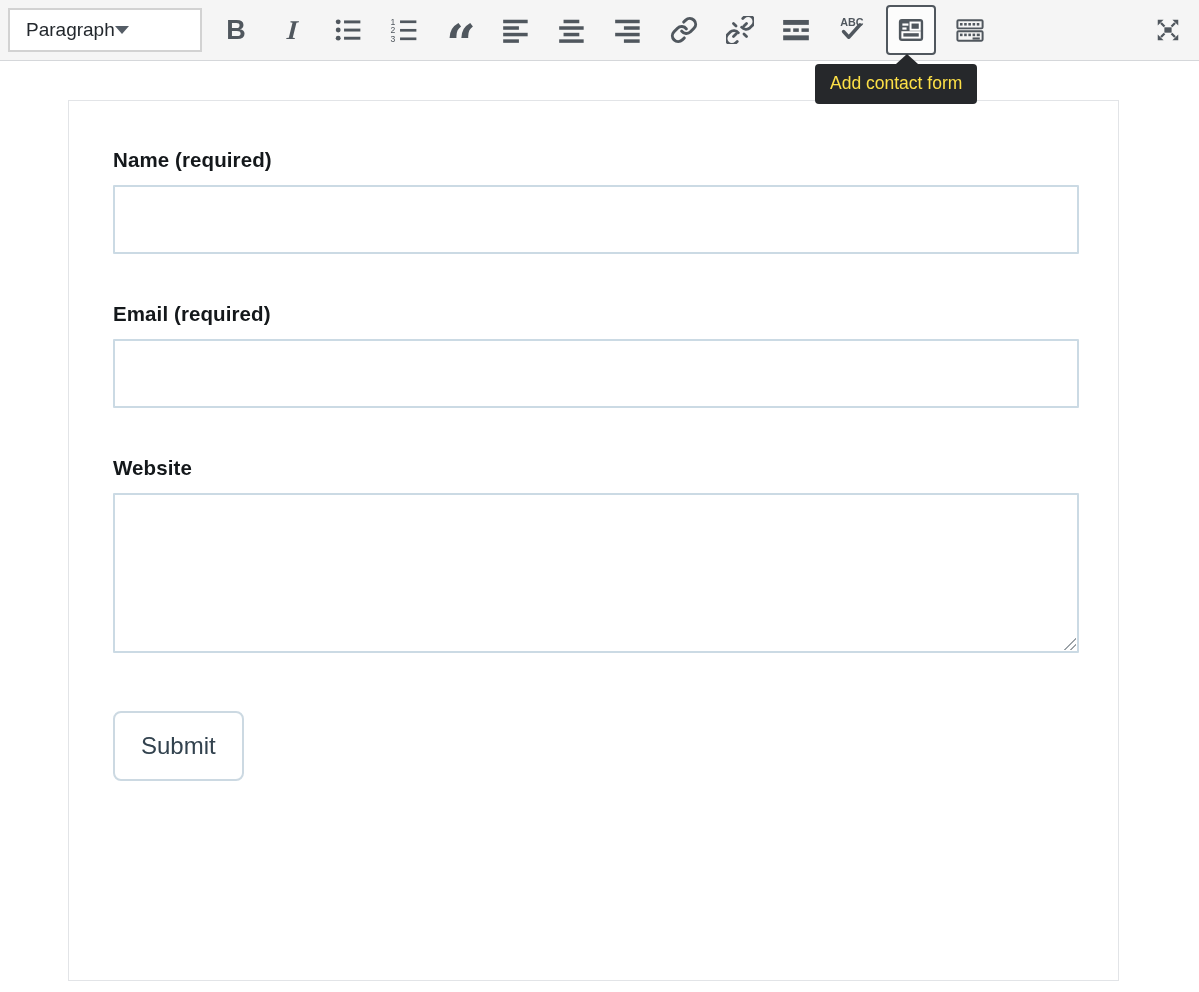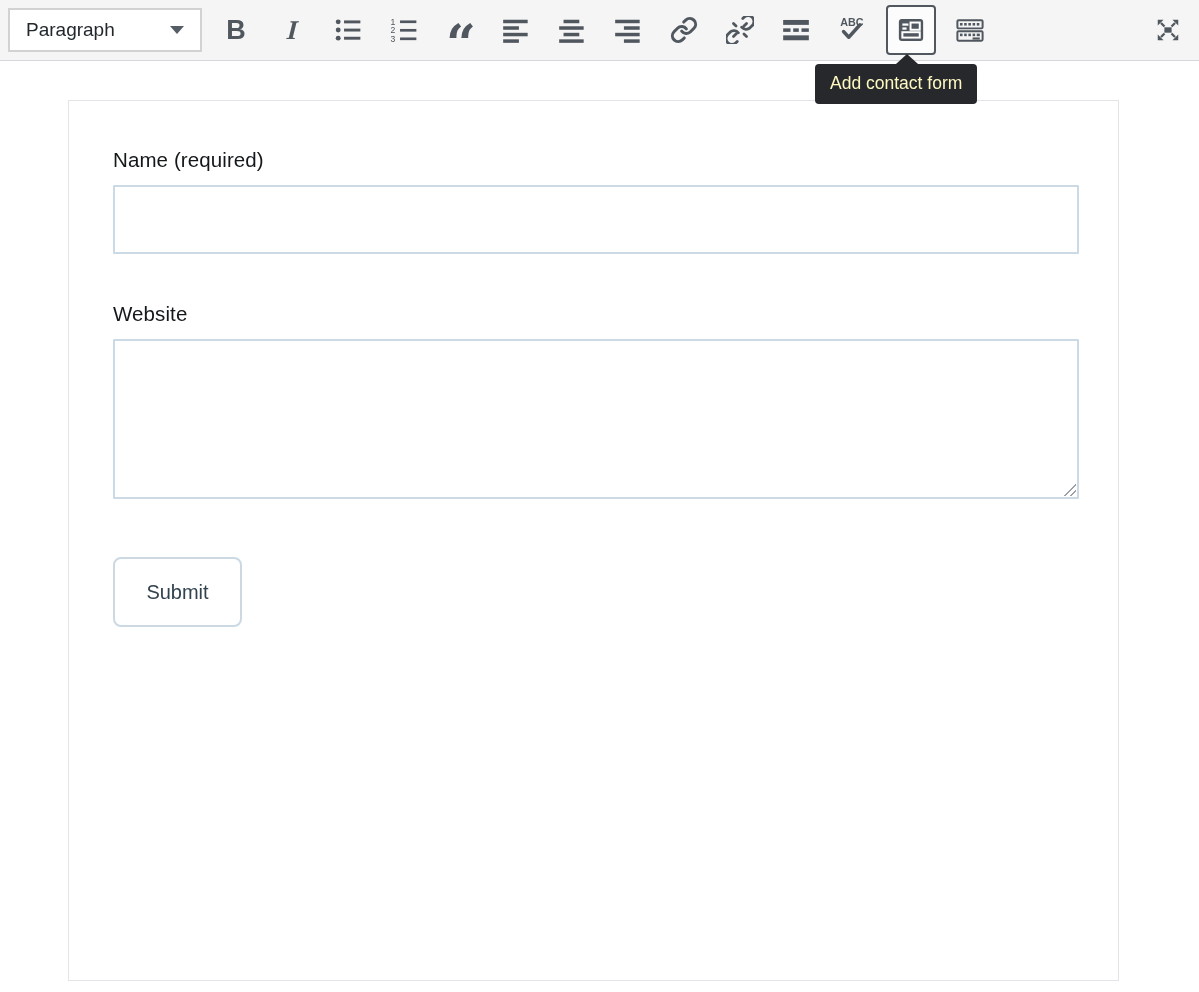--- a/index.html
+++ b/index.html
@@ -7,21 +7,21 @@
   body { font-family:"Liberation Sans","DejaVu Sans",sans-serif; width:1199px; height:992px; position:relative; overflow:hidden; }
 
   
   .toolbar {
     position:absolute; left:0; top:0; width:1199px; height:61px;
     background:#f5f5f5; border-bottom:1px solid #d5d7da;
     display:flex; align-items:center; padding:0 9px 0 8px;
   }
   .format-select {
     width:194px; height:44px; background:#fff; border:2px solid #d2d2d2;
-    display:flex; align-items:center; justify-content:space-between;
+    display:flex; align-items:center; 
     padding:0 16px 0 16px; cursor:pointer; margin-right:12px;
   }
   .format-select .fs-label { font-size:19px; color:#23282d; }
   .caret-down { width:0; height:0; border-left:7px solid transparent; border-right:7px solid transparent; border-top:8px solid #555d66; }
 
   .tb-btn {
     width:44px; height:48px; display:flex; align-items:center; justify-content:center;
     color:#50575e; cursor:pointer; border-radius:4px; flex:0 0 auto; margin-right:12px;
     position:relative;
   }
@@ -29,36 +29,36 @@
   .tb-btn.active { border:2px solid #50575e; background:#fcfcfc; width:50px; height:50px; }
   .glyph-b { font-size:27px; font-weight:700; line-height:1; }
   .glyph-i { font-size:27px; font-style:italic; font-weight:600; font-family:"Liberation Serif","DejaVu Serif",serif; line-height:1; transform:skewX(-4deg); }
   .glyph-quote { font-family:"DejaVu Serif","Liberation Serif",serif; font-weight:700; font-size:52px; line-height:0; position:relative; top:14px; letter-spacing:-2px; }
   .spacer { margin-left:auto; }
   .fullscreen-btn { margin-right:0; }
 
   
   .tooltip {
     position:absolute; left:815px; top:64px; z-index:10;
-    background:#26282b; color:#fef9c3; font-size:17.5px;
+    background:#26282b; color:#fde047; font-size:17.5px;
     padding:9px 15px 10px; border-radius:4px; white-space:nowrap;
   }
   .tooltip .arrow {
     position:absolute; top:-10px; left:81px;
     width:0; height:0; border-left:11px solid transparent; border-right:11px solid transparent;
     border-bottom:10px solid #26282b;
   }
 
   
   .card {
     position:absolute; left:68px; top:100px; width:1051px; height:881px;
     background:#fff; border:1px solid #e2e4e7; padding:47px 0 0 44px;
   }
   .field { margin-bottom:48px; }
-  .field-label { font-size:20.5px; font-weight:400; color:#14181b; margin-bottom:13px; letter-spacing:.1px; }
+  .field-label { font-size:20.5px; font-weight:700; color:#14181b; margin-bottom:13px; letter-spacing:.1px; }
   .text-input {
     display:block; width:966px; height:69px; background:#fff;
     border:2px solid #cbdae4; border-radius:1px; outline:none;
     font-size:18px; color:#2e4453; padding:0 12px; font-family:inherit;
   }
   .textarea-wrap { position:relative; width:966px; }
   .text-area {
     display:block; width:966px; height:160px; background:#fff;
     border:2px solid #cbdae4; border-radius:1px; outline:none; resize:none;
     font-size:18px; color:#2e4453; padding:10px 12px; font-family:inherit;
@@ -66,21 +66,21 @@
   .resize-handle {
     position:absolute; right:3px; bottom:3px; width:13px; height:13px; pointer-events:none;
     background:repeating-linear-gradient(-45deg, transparent 0 3px, #8a9298 3px 4.5px);
     clip-path:polygon(100% 0, 100% 100%, 0 100%);
     opacity:.85;
   }
   .submit-row { margin-top:58px; }
   .submit-btn {
     height:70px; min-width:129px; padding:0 26px; background:#fff;
     border:2px solid #ccd9e2; border-radius:8px; cursor:pointer;
-    font-size:20px; color:#32424e; font-family:inherit;
+    font-size:24px; color:#32424e; font-family:inherit;
   }
 </style>
 </head>
 <body>
 
 <div class="toolbar">
 
   <div class="format-select">
     <span class="fs-label">Paragraph</span>
     <span class="caret-down"></span>
@@ -228,20 +228,24 @@
   <span>Add contact form</span>
 </div>
 
 <div class="card">
 
   <div class="field">
     <div class="field-label">Name (required)</div>
     <input class="text-input" type="text" value="" style="">
   </div>
 
+  <div class="field">
+    <div class="field-label">Email (required)</div>
+    <input class="text-input" type="text" value="" style="">
+  </div>
 
 
   <div class="field">
     <div class="field-label">Website</div>
     <div class="textarea-wrap">
       <textarea class="text-area" style=""></textarea>
       <span class="resize-handle"></span>
     </div>
   </div>
 

